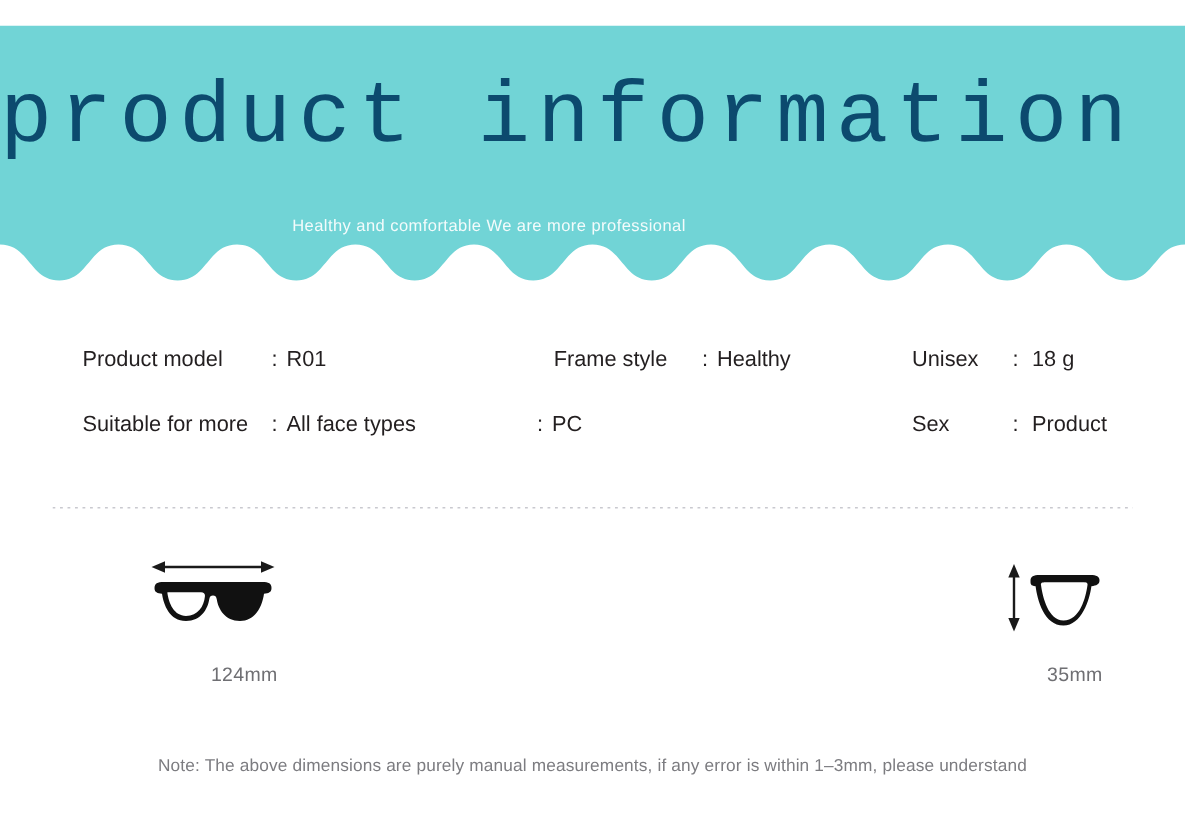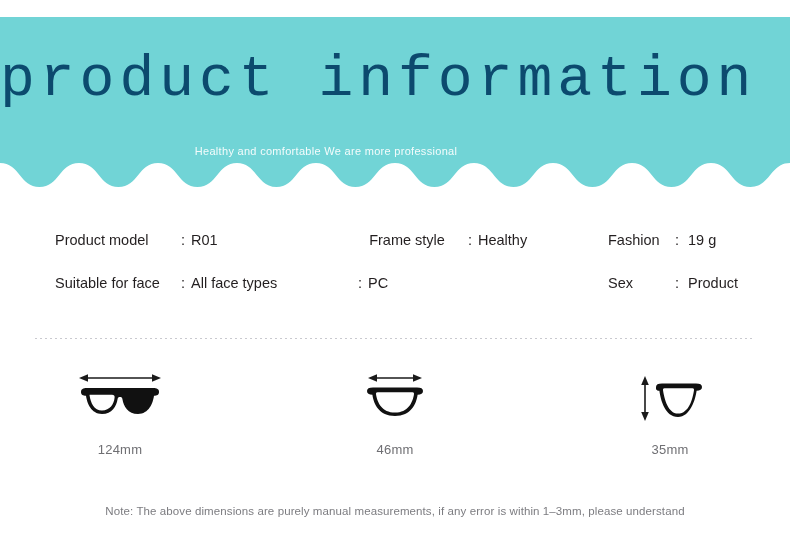--- a/index.html
+++ b/index.html
@@ -120,21 +120,21 @@
     top: 366px;
     width: 680px;
     height: 110px;
     display: flex;
     justify-content: space-between;
   }
   .dim-item {
     width: 130px;
     display: flex;
     flex-direction: column;
-    align-items: center;
+    align-items: flex-end;
   }
   .dim-figure {
     height: 62px;
     display: flex;
     align-items: flex-end;
     justify-content: center;
   }
   .dim-label {
     margin-top: 14px;
     font-size: 13px;
@@ -192,43 +192,43 @@
 
 <div class="specs">
 
   <div class="spec-col spec-col-1 c1">
     <div class="spec-row">
       <span class="spec-label">Product model</span>
       <span class="spec-colon">:</span>
       <span class="spec-value">R01</span>
     </div>
     <div class="spec-row">
-      <span class="spec-label">Suitable for face</span>
+      <span class="spec-label">Suitable for more</span>
       <span class="spec-colon">:</span>
       <span class="spec-value">All face types</span>
     </div>
   </div>
 
   <div class="spec-col spec-col-2 c2">
     <div class="spec-row">
       <span class="spec-label">Frame style</span>
       <span class="spec-colon">:</span>
       <span class="spec-value">Healthy</span>
     </div>
     <div class="spec-row">
       <span class="spec-colon">:</span>
       <span class="spec-value">PC</span>
     </div>
   </div>
 
   <div class="spec-col spec-col-3 c3">
     <div class="spec-row">
-      <span class="spec-label">Fashion</span>
-      <span class="spec-colon">:</span>
-      <span class="spec-value">19 g</span>
+      <span class="spec-label">Unisex</span>
+      <span class="spec-colon">:</span>
+      <span class="spec-value">18 g</span>
     </div>
     <div class="spec-row">
       <span class="spec-label">Sex</span>
       <span class="spec-colon">:</span>
       <span class="spec-value">Product</span>
     </div>
   </div>
 
 </div>
 
@@ -258,42 +258,20 @@
           C33,40.6 37,34 37.6,27.6 C37.8,25.6 37,25 35,24.8
           L14.4,24.8 C13,24.8 12.4,24.6 12.6,25.4 Z
           M73.4,25.4 C72.4,32.4 69,40.6 61,40.6
           C53,40.6 49,34 48.4,27.6 C48.2,25.6 49,25 51,24.8
           L71.6,24.8 C73,24.8 73.6,24.6 73.4,25.4 Z"></path>
       </svg>
     </div>
     <div class="dim-label">124mm</div>
   </div>
 
-  <div class="dim-item">
-    <div class="dim-figure">
-      <svg width="60" height="58" viewBox="0 0 60 58">
-        <g stroke="#1a1a1a" stroke-width="1.6" fill="none">
-          <line x1="9" y1="8" x2="51" y2="8"></line>
-        </g>
-        <polygon points="3,8 12,4.2 12,11.8" fill="#1a1a1a"></polygon>
-        <polygon points="57,8 48,4.2 48,11.8" fill="#1a1a1a"></polygon>
-        <path fill="#111111" d="M2,21
-          C2,18.4 4,17.4 8,17.4 L52,17.4 C56,17.4 58,18.4 58,21
-          C58,23.6 56,24.4 52.6,24.8
-          C51.4,34 46,46 30,46
-          C14,46 8.6,34 7.4,24.8
-          C4,24.4 2,23.6 2,21 Z
-          M11,24 C12.2,32.6 17,42.6 30,42.6
-          C43,42.6 47.8,32.6 49,24
-          C49.2,22.6 48.4,22.2 46,22.2
-          L14,22.2 C11.6,22.2 10.8,22.6 11,24 Z"></path>
-      </svg>
-    </div>
-    <div class="dim-label">46mm</div>
-  </div>
 
   <div class="dim-item">
     <div class="dim-figure">
       <svg width="68" height="58" viewBox="0 0 68 58">
         <g stroke="#1a1a1a" stroke-width="1.6" fill="none">
           <line x1="9" y1="13" x2="9" y2="45"></line>
         </g>
         <polygon points="9,6 5.2,15 12.8,15" fill="#1a1a1a"></polygon>
         <polygon points="9,51 5.2,42 12.8,42" fill="#1a1a1a"></polygon>
         <path fill="#111111" d="M20,17

